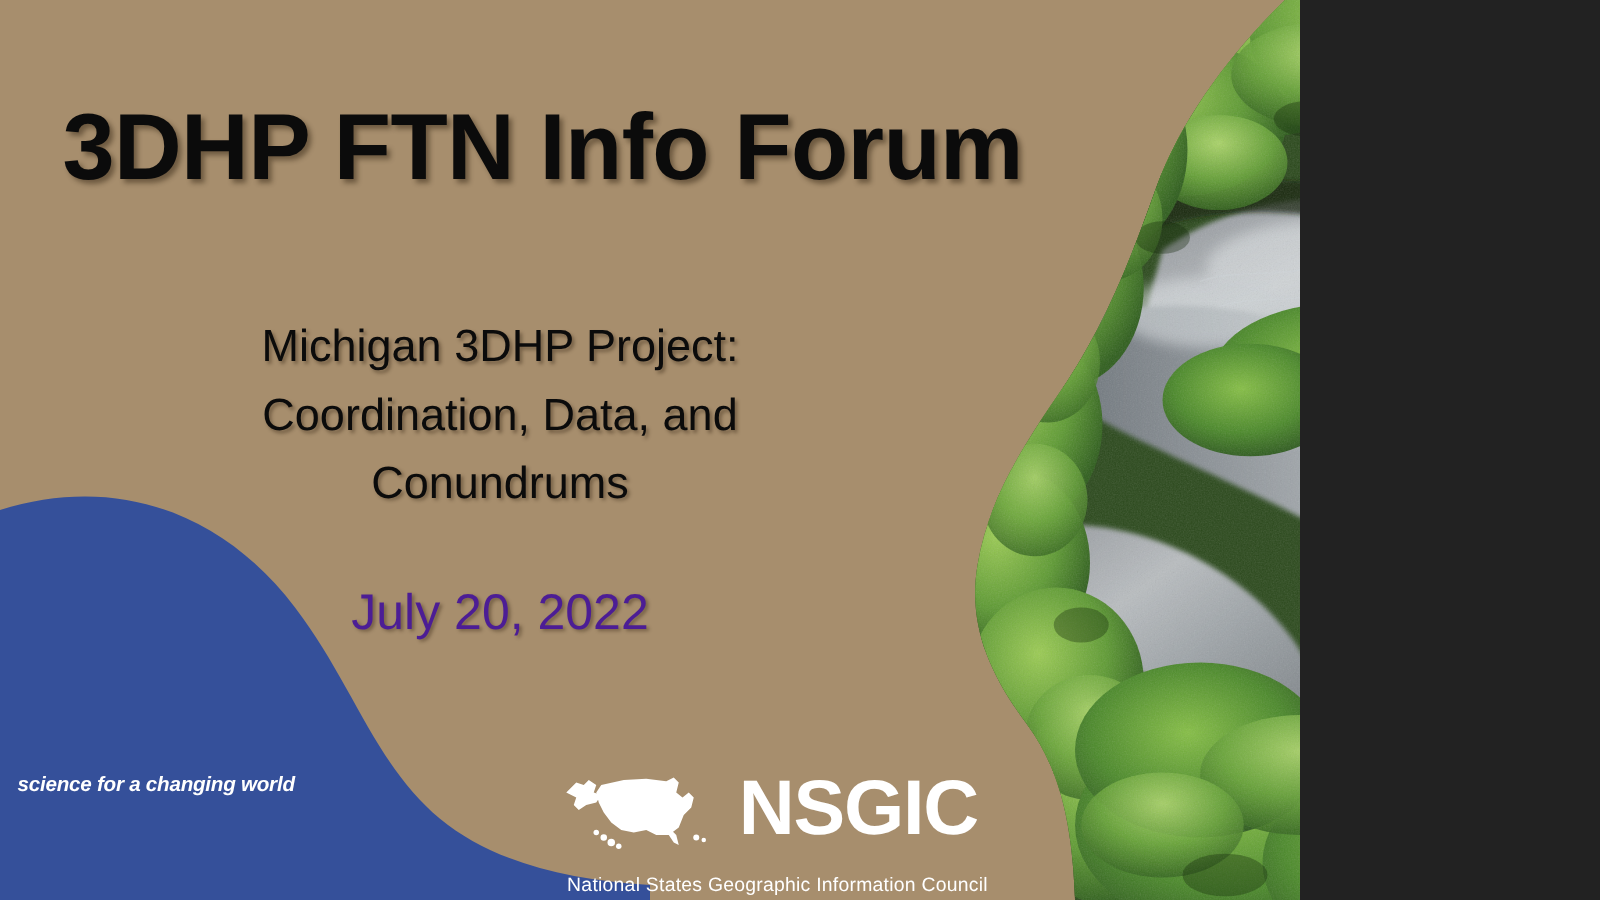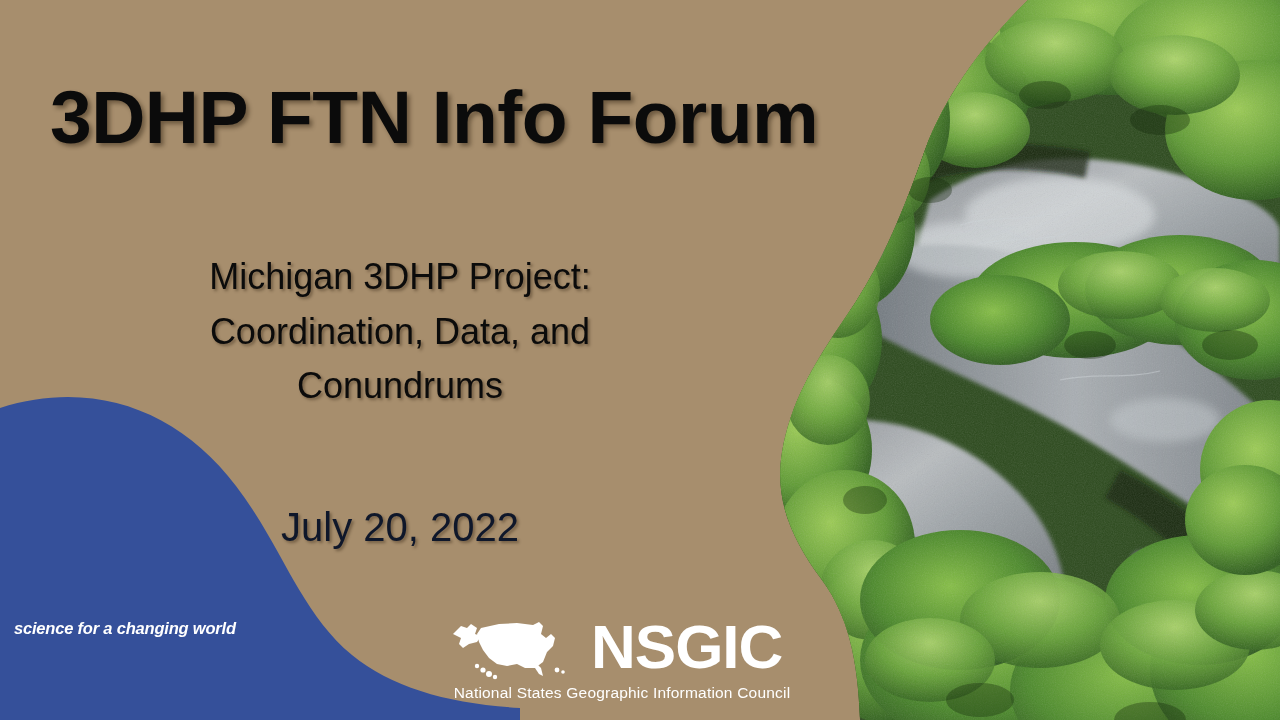--- a/index.html
+++ b/index.html
@@ -3,21 +3,21 @@
 <meta charset="utf-8">
 <title>3DHP FTN Info Forum</title>
 <style>
   html, body {
     margin: 0;
     padding: 0;
     background: #222;
   }
   #slide {
     position: relative;
-    width: 1280px;
+    width: 1040px;
     height: 720px;
     overflow: hidden;
     background: #A78E6D;
     font-family: "Liberation Sans", sans-serif;
     user-select: none;
   }
 
   
   #photo-layer {
     position: absolute;
@@ -70,25 +70,25 @@
     font-size: 36px;
     font-weight: normal;
     color: #0b0b0b;
     line-height: 1.52;
     text-shadow: 2px 2px 3px rgba(40,26,10,0.40);
   }
   #slide-subtitle .line { display: block; }
   #slide-date {
     position: absolute;
     left: 60px;
-    top: 505px;
+    top: 468px;
     width: 680px;
     text-align: center;
     font-size: 40px;
-    color: #0f172a;
+    color: #4c1d95;
     text-shadow: 2px 2px 3px rgba(40,26,10,0.40);
   }
 
   
   #usgs-logo {
     position: absolute;
     left: 14px;
     bottom: 22px;
     width: 230px;
     height: 80px;
@@ -146,21 +146,21 @@
     font-weight: bold;
     color: #ffffff;
     letter-spacing: -1px;
     line-height: 62px;
   }
   #nsgic-tagline {
     text-align: center;
     font-size: 15.5px;
     color: #ffffff;
     letter-spacing: 0.2px;
-    margin-top: 2px;
+    margin-top: 18px;
     white-space: nowrap;
   }
 </style>
 </head>
 <body>
 
 <div id="slide">
 
   <div id="photo-layer">
     <svg id="photo-clip" viewBox="0 0 1280 720" preserveAspectRatio="none">

